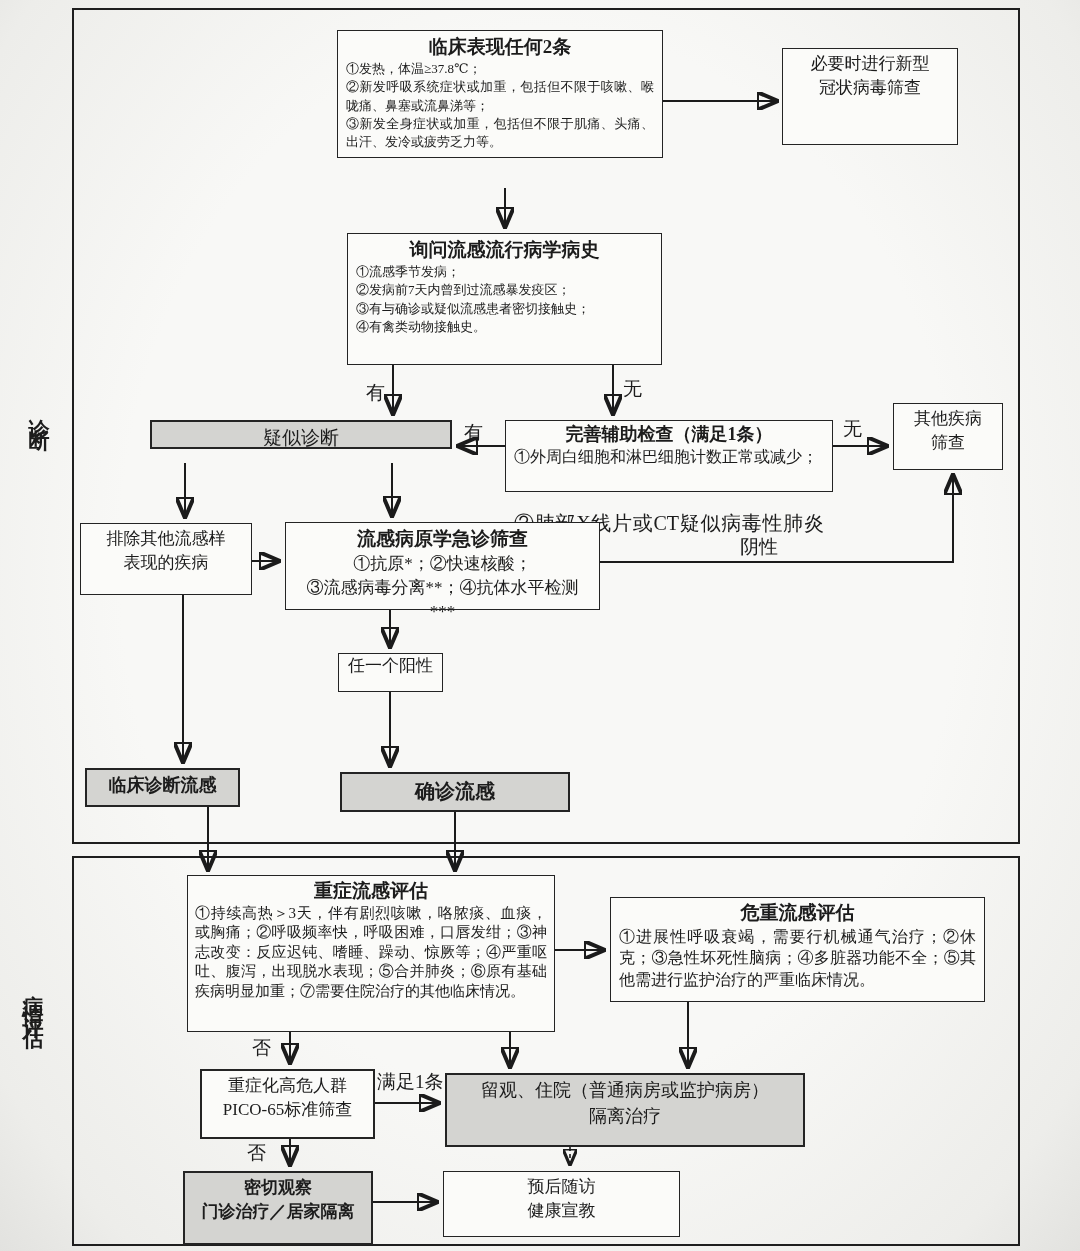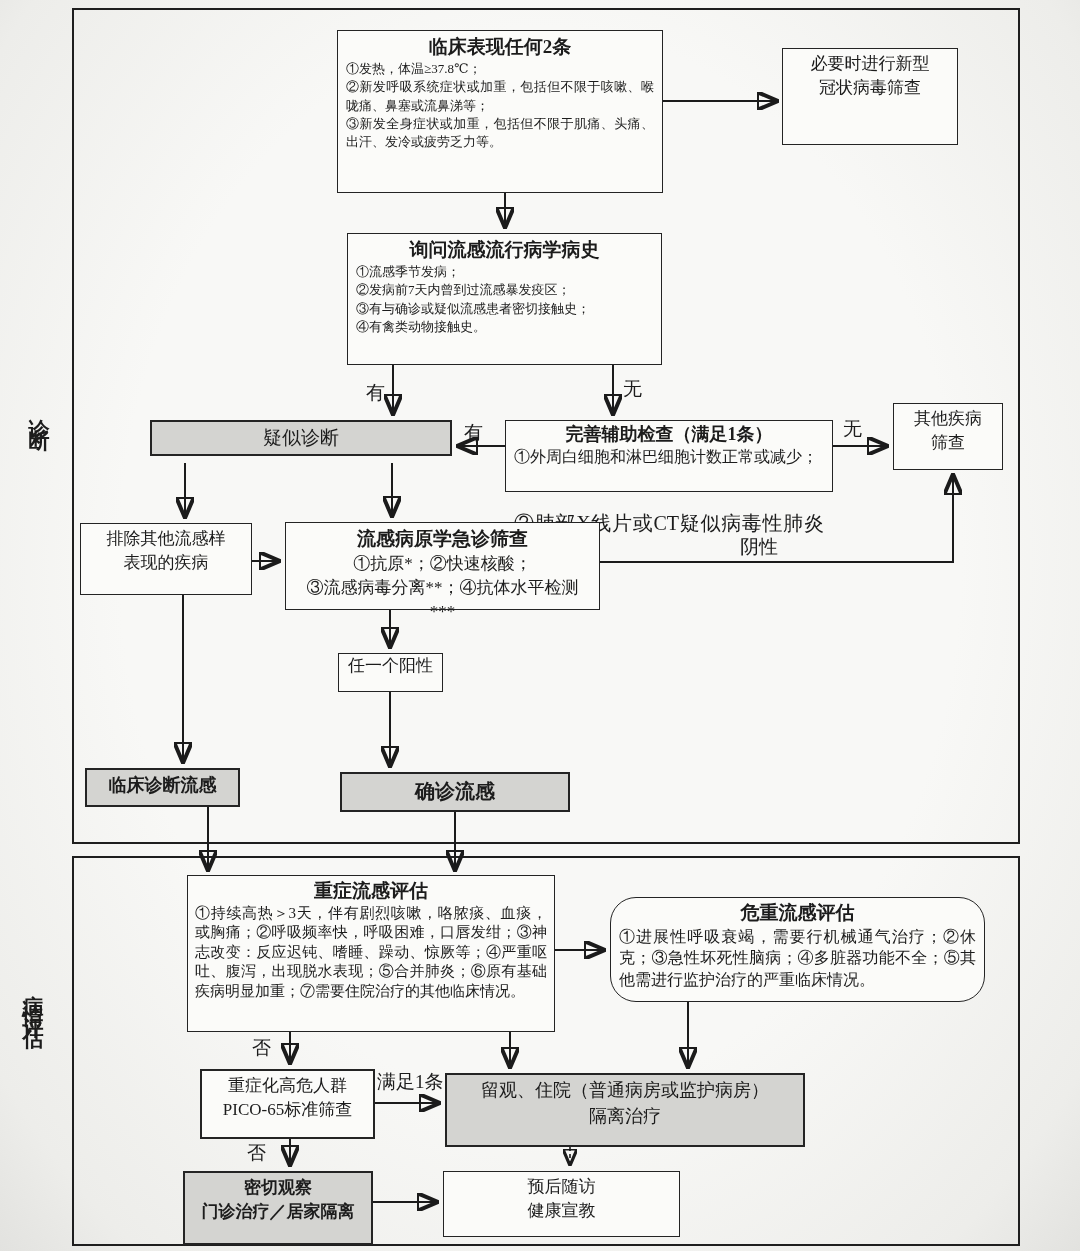--- a/index.html
+++ b/index.html
@@ -73,21 +73,21 @@
     <path d="M555,950 H603" marker-end="url(#ah)"></path>
     <path d="M290,1032 V1062" marker-end="url(#ah)"></path>
     <path d="M510,1032 V1066" marker-end="url(#ah)"></path>
     <path d="M688,1002 V1066" marker-end="url(#ah)"></path>
     <path d="M375,1103 H438" marker-end="url(#ah)"></path>
     <path d="M290,1139 V1164" marker-end="url(#ah)"></path>
     <path class="dashed" d="M570,1147 V1164" marker-end="url(#ah)"></path>
     <path d="M373,1202 H436" marker-end="url(#ah)"></path>
   </svg>
 
-  <div class="node" style="left:337px;top:30px;width:326px;height:163px;">
+  <div class="node" style="left:337px;top:30px;width:326px;height:128px;">
     <div class="title">临床表现任何2条</div>
     <div class="item">①发热，体温≥37.8℃；</div>
     <div class="item">②新发呼吸系统症状或加重，包括但不限于咳嗽、喉咙痛、鼻塞或流鼻涕等；</div>
     <div class="item">③新发全身症状或加重，包括但不限于肌痛、头痛、出汗、发冷或疲劳乏力等。</div>
   </div>
 
   <div class="node" style="left:782px;top:48px;width:176px;height:97px;">
     <div class="center-lines">
       <div class="line">必要时进行新型</div>
       <div class="line">冠状病毒筛查</div>
@@ -95,21 +95,21 @@
   </div>
 
   <div class="node" style="left:347px;top:233px;width:315px;height:132px;">
     <div class="title">询问流感流行病学病史</div>
     <div class="item">①流感季节发病；</div>
     <div class="item">②发病前7天内曾到过流感暴发疫区；</div>
     <div class="item">③有与确诊或疑似流感患者密切接触史；</div>
     <div class="item">④有禽类动物接触史。</div>
   </div>
 
-  <div class="node gray" style="left:150px;top:420px;width:302px;height:36px;">
+  <div class="node gray" style="left:150px;top:420px;width:302px;height:29px;">
     <div class="center-lines">
       <div class="line" style="font-size:19px;">疑似诊断</div>
     </div>
   </div>
 
   <div class="node" style="left:505px;top:420px;width:328px;height:72px;padding-top:1px;">
     <div class="title" style="font-size:18px;">完善辅助检查（满足1条）</div>
     <div class="item" style="font-size:16px;">①外周白细胞和淋巴细胞计数正常或减少；</div>
     <div class="item" style="font-size:20px;margin-top:40px;">②肺部X线片或CT疑似病毒性肺炎表现。</div>
   </div>
@@ -152,21 +152,21 @@
     <div class="center-lines">
       <div class="line" style="font-weight:bold;font-size:20px;">确诊流感</div>
     </div>
   </div>
 
   <div class="node" style="left:187px;top:875px;width:368px;height:157px;padding:2px 7px;">
     <div class="title">重症流感评估</div>
     <div class="item" style="font-size:15px;line-height:1.3;">①持续高热＞3天，伴有剧烈咳嗽，咯脓痰、血痰，或胸痛；②呼吸频率快，呼吸困难，口唇发绀；③神志改变：反应迟钝、嗜睡、躁动、惊厥等；④严重呕吐、腹泻，出现脱水表现；⑤合并肺炎；⑥原有基础疾病明显加重；⑦需要住院治疗的其他临床情况。</div>
   </div>
 
-  <div class="node" style="left:610px;top:897px;width:375px;height:105px;padding:2px 8px;border-radius:26px;">
+  <div class="node" style="left:610px;top:897px;width:375px;height:105px;padding:2px 8px;">
     <div class="title">危重流感评估</div>
     <div class="item" style="font-size:16px;line-height:1.36;">①进展性呼吸衰竭，需要行机械通气治疗；②休克；③急性坏死性脑病；④多脏器功能不全；⑤其他需进行监护治疗的严重临床情况。</div>
   </div>
 
   <div class="node" style="left:200px;top:1069px;width:175px;height:70px;border-width:2px;">
     <div class="center-lines">
       <div class="line">重症化高危人群</div>
       <div class="line">PICO-65标准筛查</div>
     </div>
   </div>

